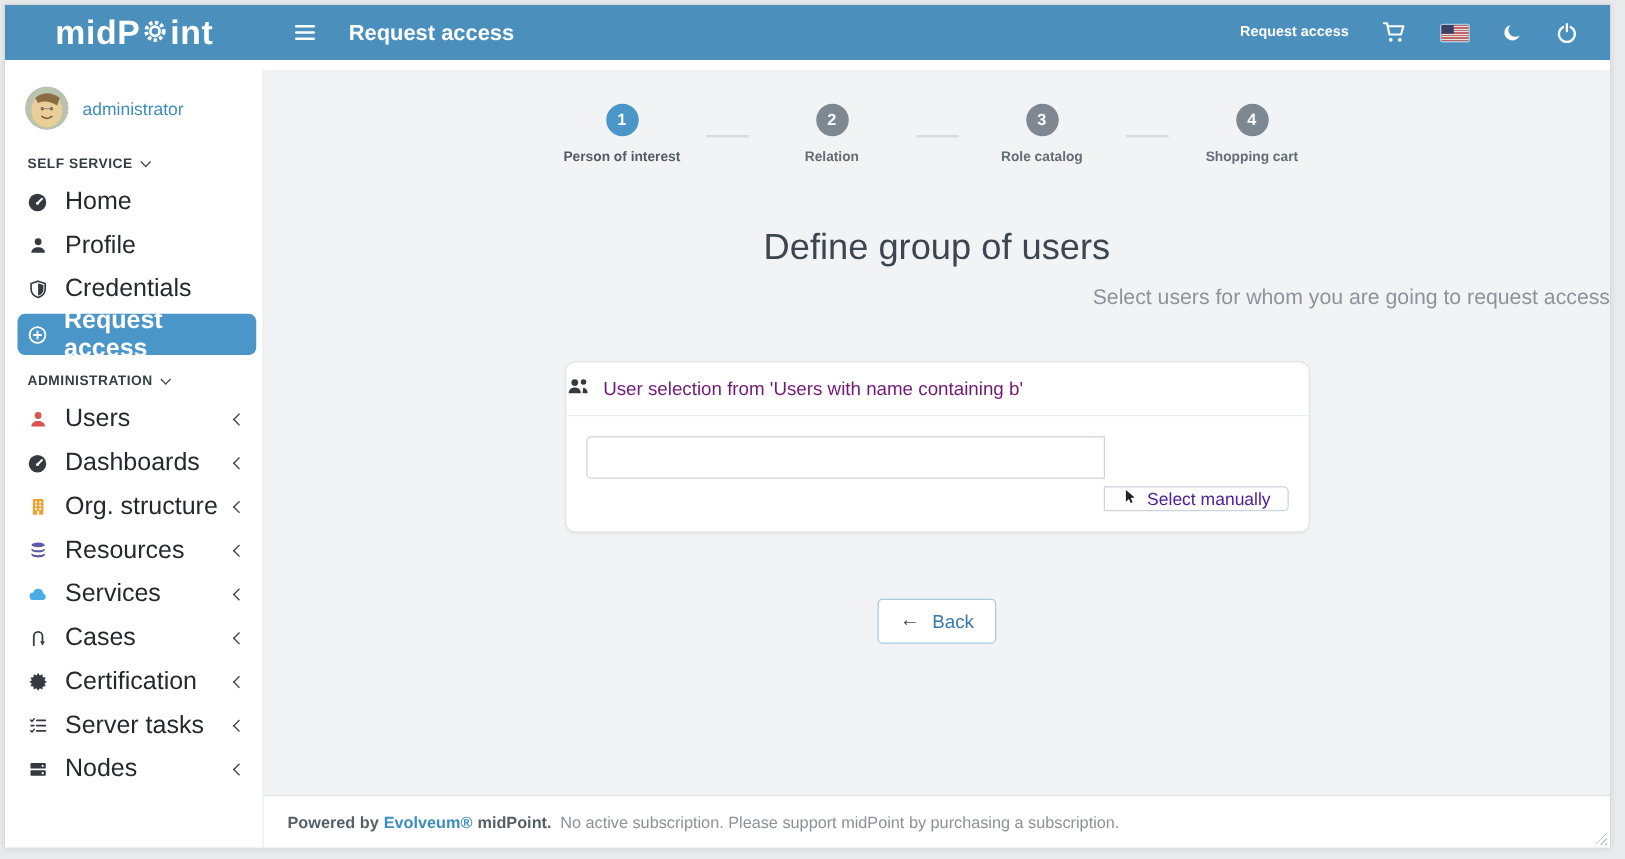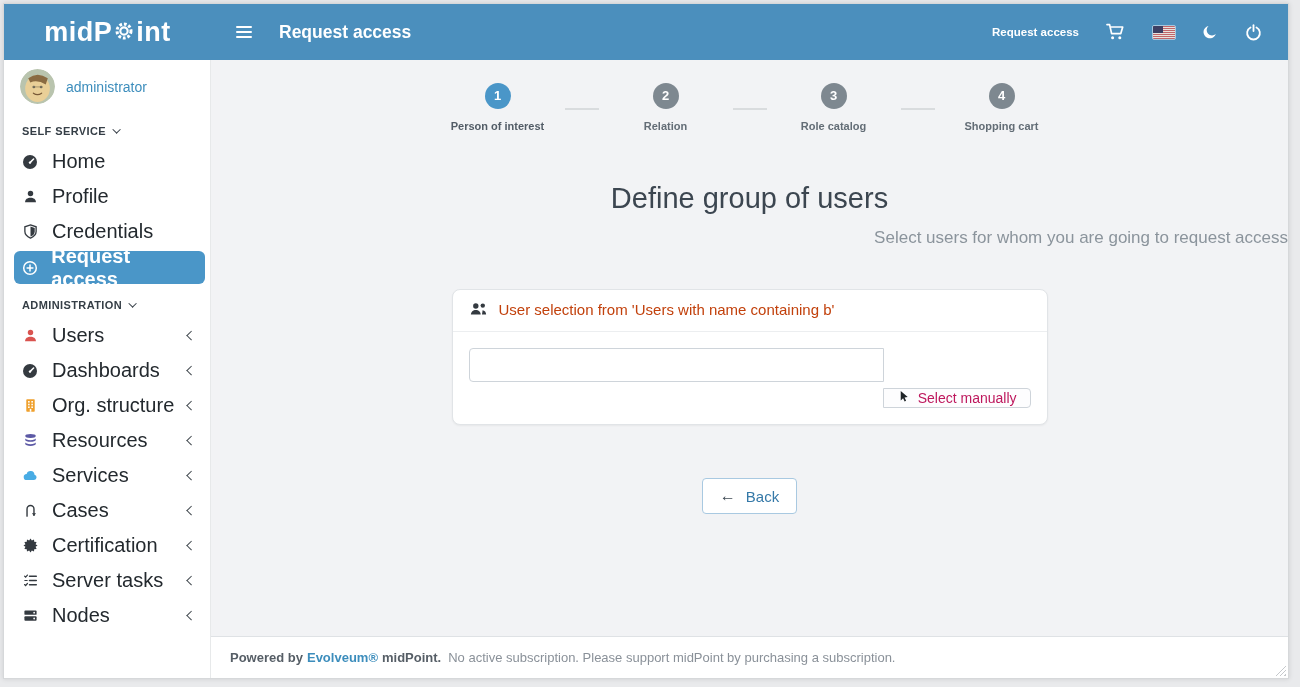--- a/index.html
+++ b/index.html
@@ -1,21 +1,21 @@
 <!DOCTYPE html>
 <html><head>
 <meta charset="utf-8">
 <style>
   * { margin:0; padding:0; box-sizing:border-box; }
   html,body { width:1300px; height:687px; background:#e9eaec; font-family:"Liberation Sans",sans-serif; overflow:hidden; }
   .window { position:absolute; left:3px; top:3px; width:1286px; height:676px; background:#fff;
             border:1px solid #d6d8da; box-shadow:0 0 5px rgba(0,0,0,.12); overflow:hidden; }
 
   
-  .topbar { position:absolute; left:0; top:0; right:0; height:56px; background:#4b8fbd; display:flex; align-items:center; color:#fff; z-index:5; }
+  .topbar { position:absolute; left:0; top:0; right:0; height:44px; background:#4b8fbd; display:flex; align-items:center; color:#fff; z-index:5; }
   .logo { width:207px; display:flex; align-items:center; justify-content:center; gap:1px;
           font-size:27px; font-weight:800; letter-spacing:.5px; cursor:pointer; }
   .logo svg { margin:3px 1px 0; }
   .burger { margin-left:21px; display:flex; flex-direction:column; gap:3px; cursor:pointer; padding:4px; }
   .burger i { display:block; width:16px; height:2px; background:#fff; border-radius:1px; }
   .page-title { margin-left:23px; font-size:17.5px; font-weight:700; }
   .topbar-right { margin-left:auto; display:flex; align-items:center; gap:27px; padding-right:26px; }
   .topbar-link { font-size:11.5px; font-weight:700; cursor:pointer; }
   .tb-icon { cursor:pointer; display:flex; align-items:center; }
   .flag { width:22px; height:13px; position:relative; overflow:hidden; border-radius:1px;
@@ -53,28 +53,28 @@
   .step.active .step-circle { background:#4a96c8; }
   .step-label { margin-top:11px; font-size:11px; font-weight:700; color:#636d76; }
   .step.active .step-label { color:#525c66; }
   .connector { width:34px; height:2px; background:#d9dcde; margin:25px 8px 0; flex:none; }
 
   .content-title { margin-top:50px; text-align:center; font-size:29px; font-weight:400; color:#3c4650; }
   .content-subtitle { margin-top:13px; text-align:right; font-size:17px; color:#8b949c; }
 
   .panel { width:596px; margin:41px auto 0; background:#fff; border:1px solid #e1e4e7; border-radius:8px;
            box-shadow:0 1px 2px rgba(0,0,0,.05); }
-  .panel-header { display:flex; gap:11px; padding:11px 16px; font-size:15px; color:#c2410c;
+  .panel-header { display:flex; align-items:center; gap:11px; padding:11px 0; font-size:15px; color:#701a75;
                   border-bottom:1px solid #eceef0; }
   .panel-body { padding:16px; }
   .input-group { display:flex; }
   .input-group input { flex:1; height:34px; border:1px solid #ced4da; border-radius:4px 0 0 4px; padding:0 10px;
                        font-size:14px; font-family:inherit; color:#333; outline:none; background:#fff; }
   .btn-select { display:flex; align-items:center; gap:8px; padding:0 13px; margin-left:-1px; background:#fdfdfe;
-                border:1px solid #ced4da; border-radius:0 4px 4px 0; font-size:14px; color:#be185d;
+                border:1px solid #ced4da; border-radius:0 4px 4px 0; font-size:14px; color:#4c1d95;
                 cursor:pointer; font-family:inherit;margin-top:40px; }
   .btn-back { display:flex; align-items:center; gap:10px; width:fit-content; margin:53px auto 0; padding:8px 17px;
               background:#fff; border:1px solid #a9c9e1; border-radius:4px; font-size:15px; color:#3579a8;
               cursor:pointer; font-family:inherit; }
   .btn-back .arrow { color:#3e4a54; font-size:16px; }
 
   
   .footer { position:absolute; left:207px; right:0; bottom:0; height:42px; background:#fff; border-top:1px solid #dfe2e5;
             display:flex; align-items:center; padding-left:19px; font-size:13px; color:#8a9199; z-index:6; }
   .footer .seg { margin-right:4px; }

